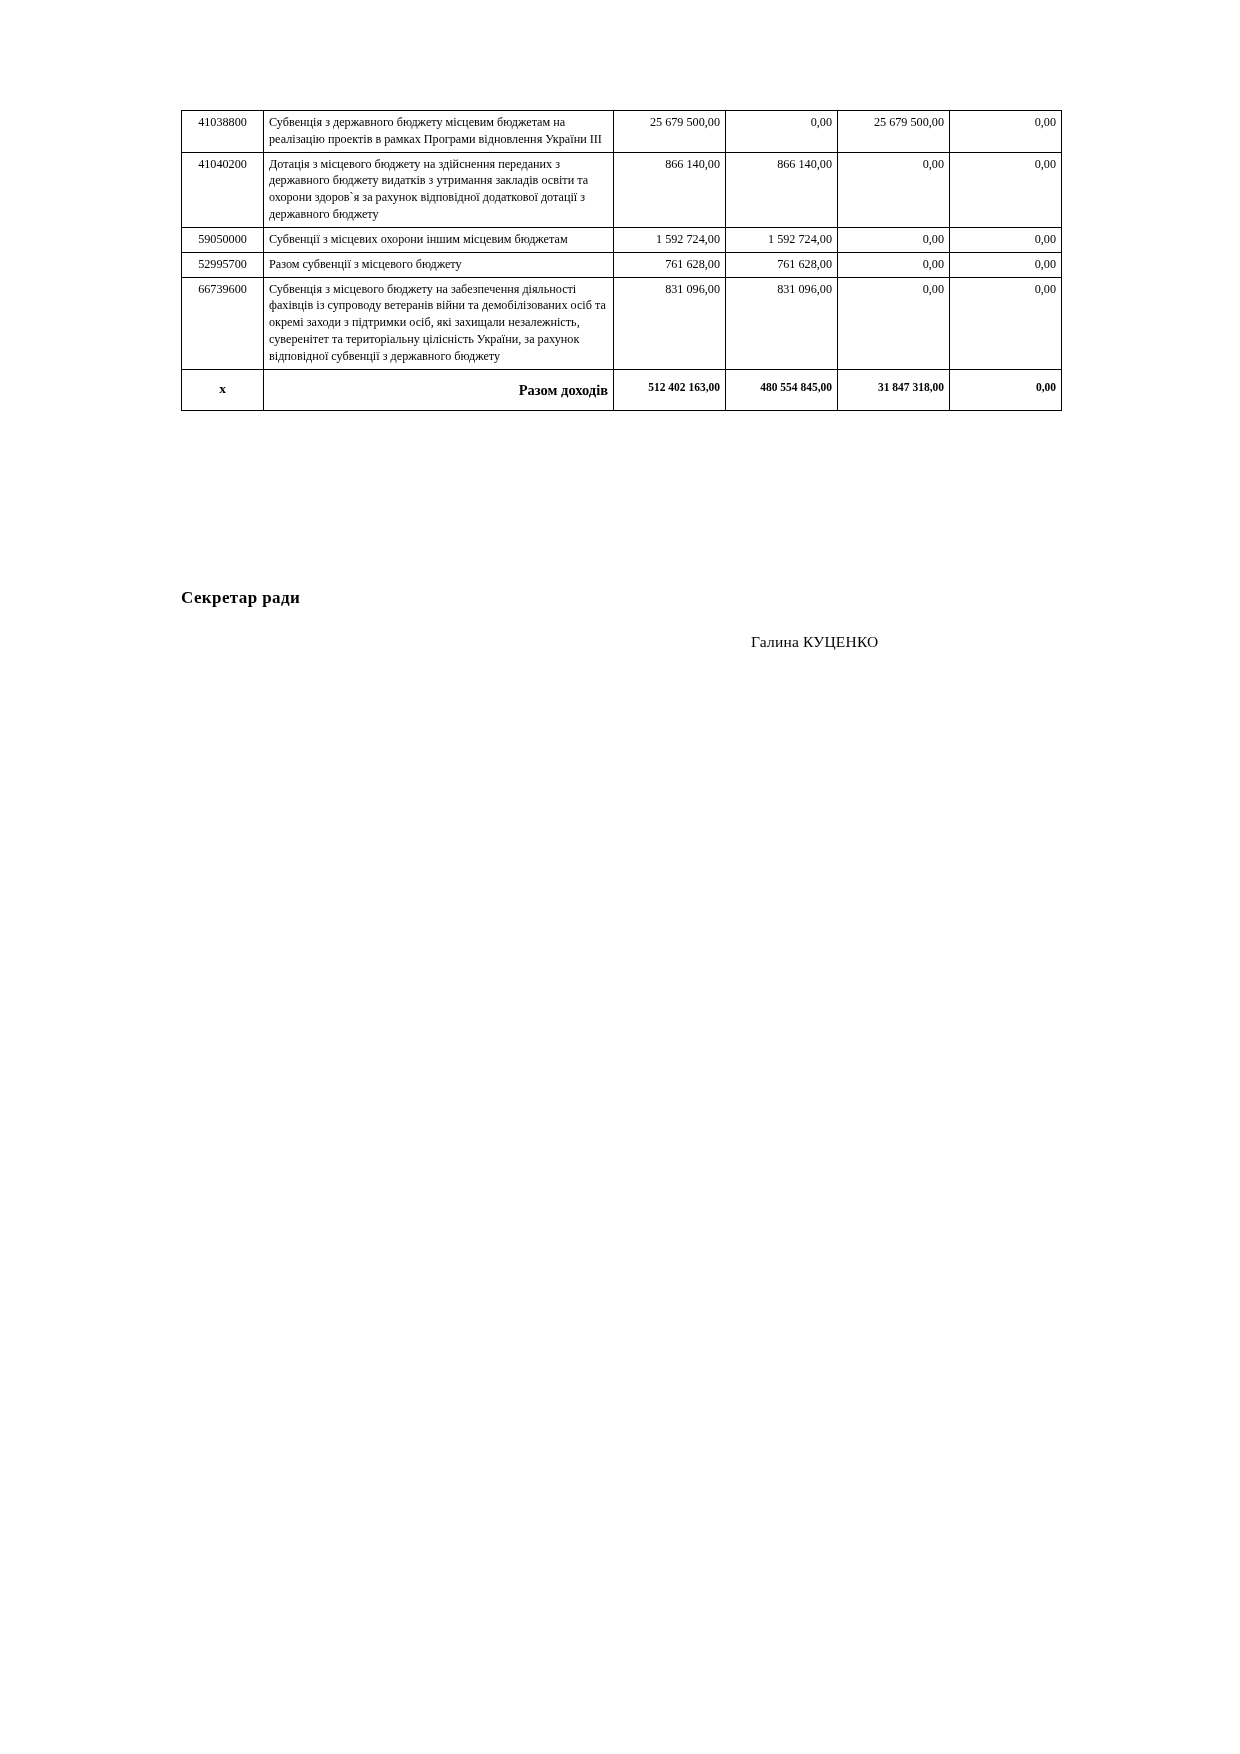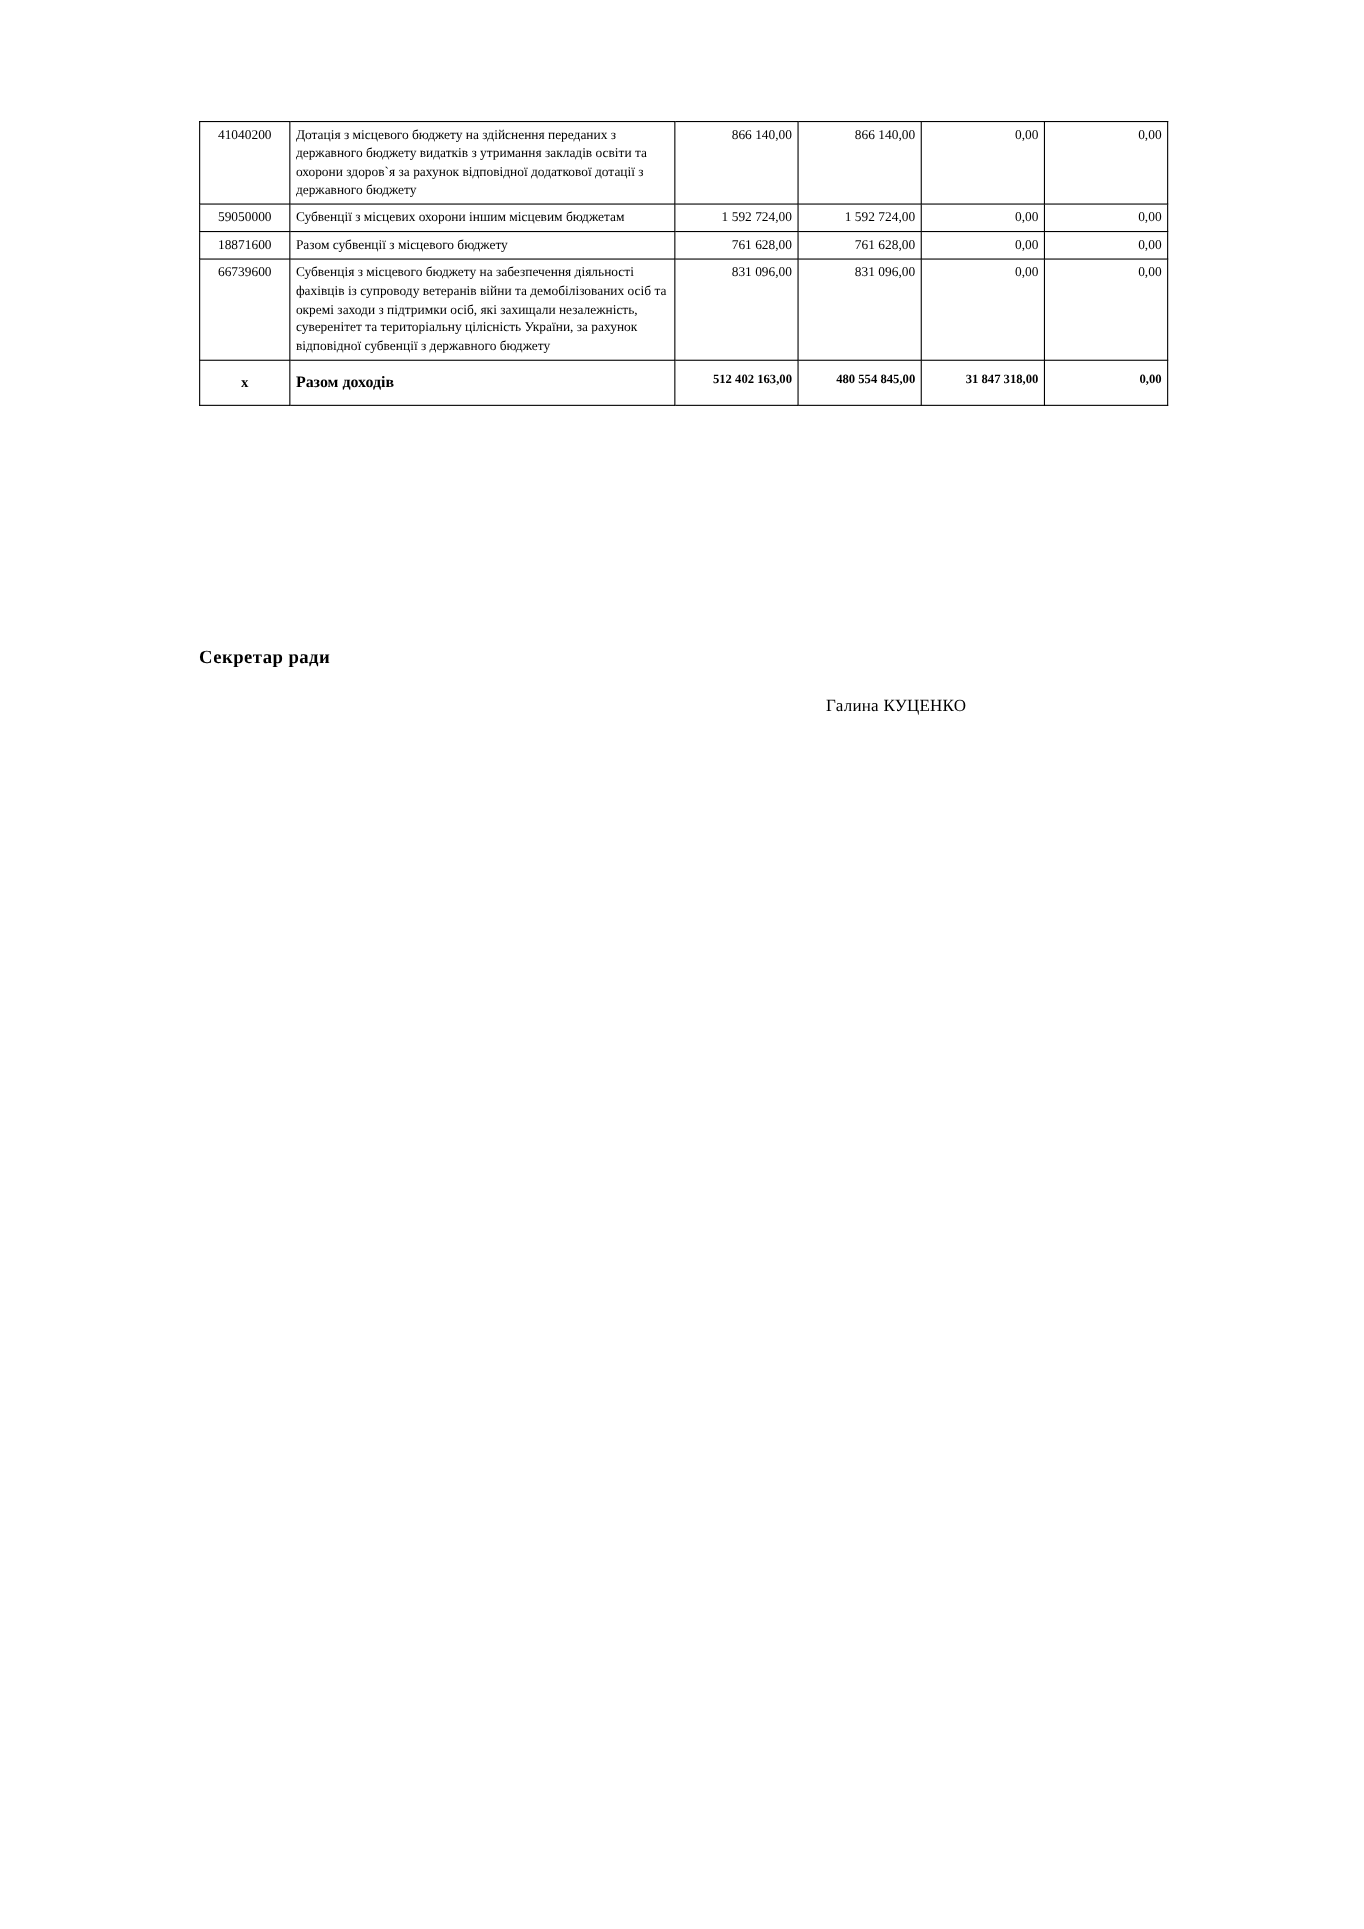--- a/index.html
+++ b/index.html
@@ -42,21 +42,21 @@
   .col-num    { width: 112px; text-align: right; }
   .cell-code  { text-align: center; }
   .cell-name  { text-align: left; }
   .cell-num   { text-align: right; white-space: nowrap; }
   .row-total td {
     font-weight: bold;
     font-size: 13px;
     padding-top: 10px;
     padding-bottom: 10px;
   }
-  .row-total .cell-name { font-size: 14.5px; }
+  .row-total .cell-name { font-size: 14.5px; text-align: right; }
   .row-total .cell-num { font-size: 11.5px; margin-top: 32px; }
   .row-total .cell-code { font-size: 13.5px; vertical-align: middle; }
   .signature-block {
     position: absolute;
     left: 181px;
     top: 588px;
     width: 880px;
     height: 26px;
   }
   .sig-left {
@@ -85,37 +85,45 @@
     <colgroup>
       <col class="col-code">
       <col class="col-name">
       <col class="col-num">
       <col class="col-num">
       <col class="col-num">
       <col class="col-num">
     </colgroup>
     <tbody>
       <tr>
+        <td class="cell-code">41038800</td>
+        <td class="cell-name">Субвенція з державного бюджету місцевим бюджетам на реалізацію проектів в рамках Програми відновлення України ІІІ</td>
+        <td class="cell-num">25 679 500,00</td>
+        <td class="cell-num">0,00</td>
+        <td class="cell-num">25 679 500,00</td>
+        <td class="cell-num">0,00</td>
+      </tr>
+      <tr>
         <td class="cell-code">41040200</td>
         <td class="cell-name">Дотація з місцевого бюджету на здійснення переданих з державного бюджету видатків з утримання закладів освіти та охорони здоров`я за рахунок відповідної додаткової дотації з державного бюджету</td>
         <td class="cell-num">866 140,00</td>
         <td class="cell-num">866 140,00</td>
         <td class="cell-num">0,00</td>
         <td class="cell-num">0,00</td>
       </tr>
       <tr>
         <td class="cell-code">59050000</td>
         <td class="cell-name">Субвенції з місцевих охорони іншим місцевим бюджетам</td>
         <td class="cell-num">1 592 724,00</td>
         <td class="cell-num">1 592 724,00</td>
         <td class="cell-num">0,00</td>
         <td class="cell-num">0,00</td>
       </tr>
       <tr>
-        <td class="cell-code">18871600</td>
+        <td class="cell-code">52995700</td>
         <td class="cell-name">Разом субвенції з місцевого бюджету</td>
         <td class="cell-num">761 628,00</td>
         <td class="cell-num">761 628,00</td>
         <td class="cell-num">0,00</td>
         <td class="cell-num">0,00</td>
       </tr>
       <tr>
         <td class="cell-code">66739600</td>
         <td class="cell-name">Субвенція з місцевого бюджету на забезпечення діяльності фахівців із супроводу ветеранів війни та демобілізованих осіб та окремі заходи з підтримки осіб, які захищали незалежність, суверенітет та територіальну цілісність України, за рахунок відповідної субвенції з державного бюджету</td>
         <td class="cell-num">831 096,00</td>

